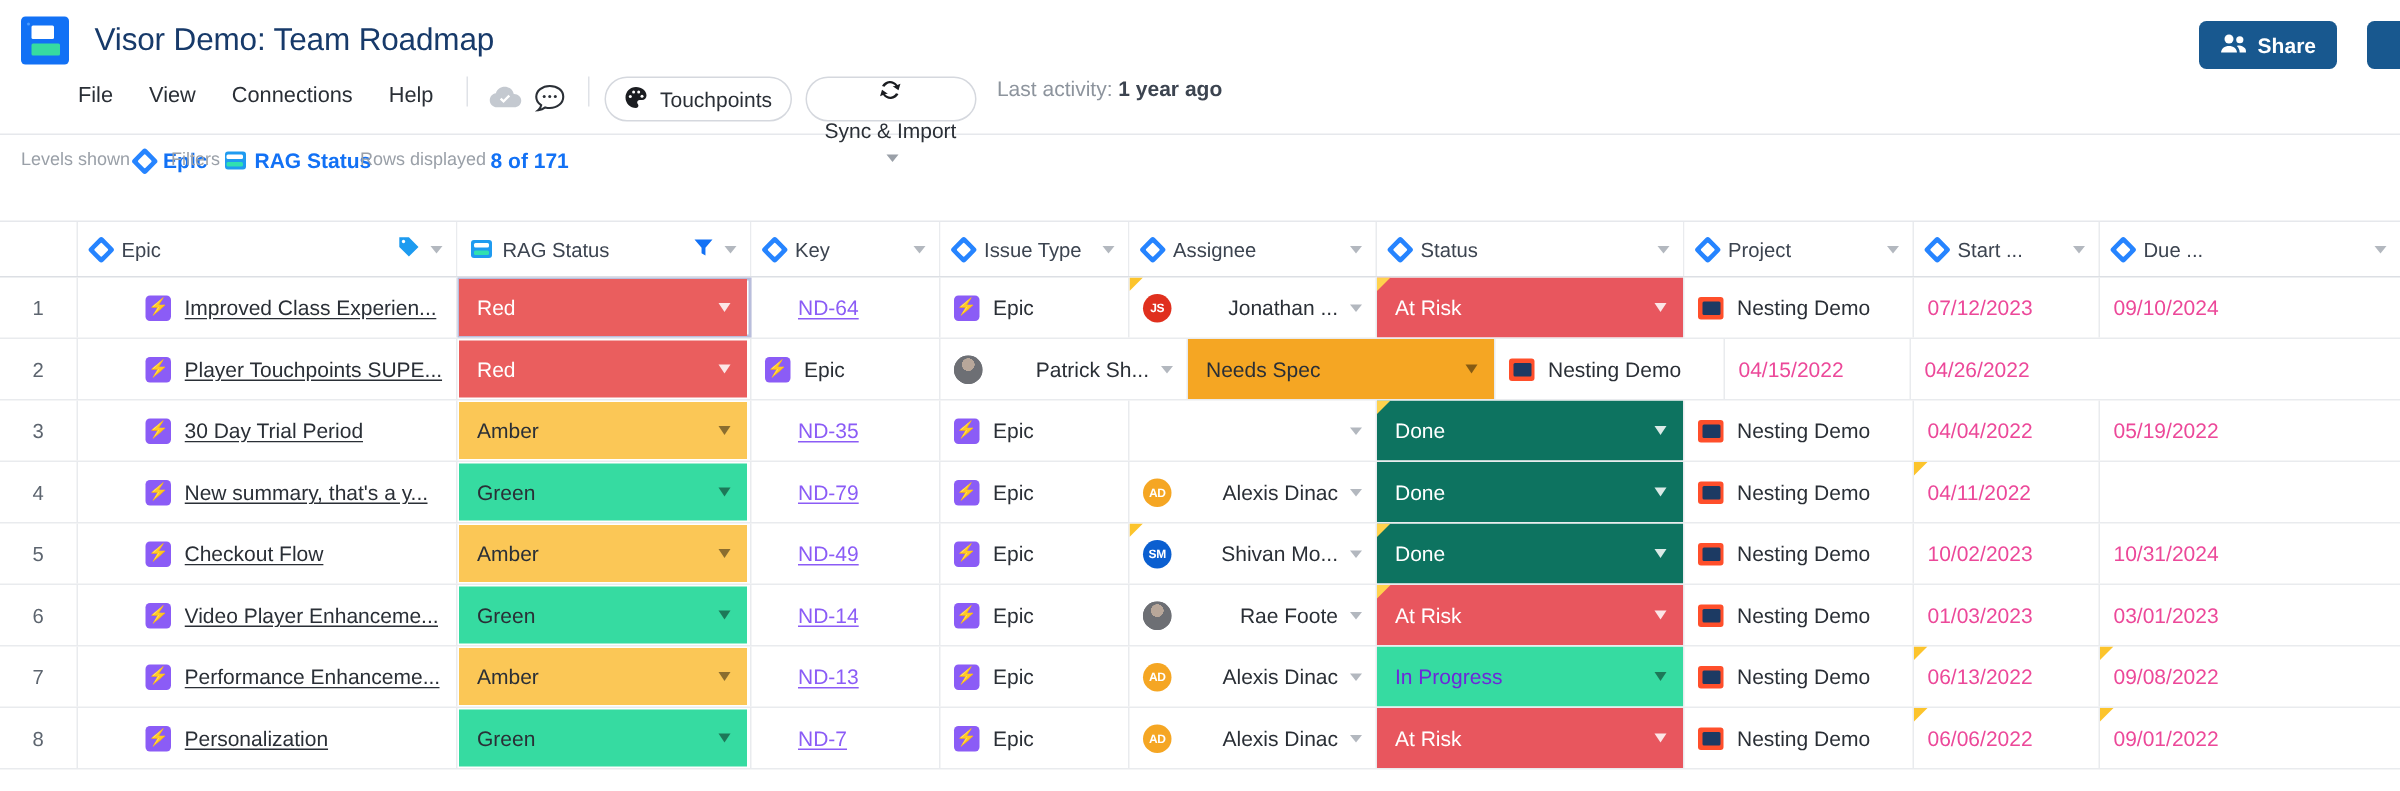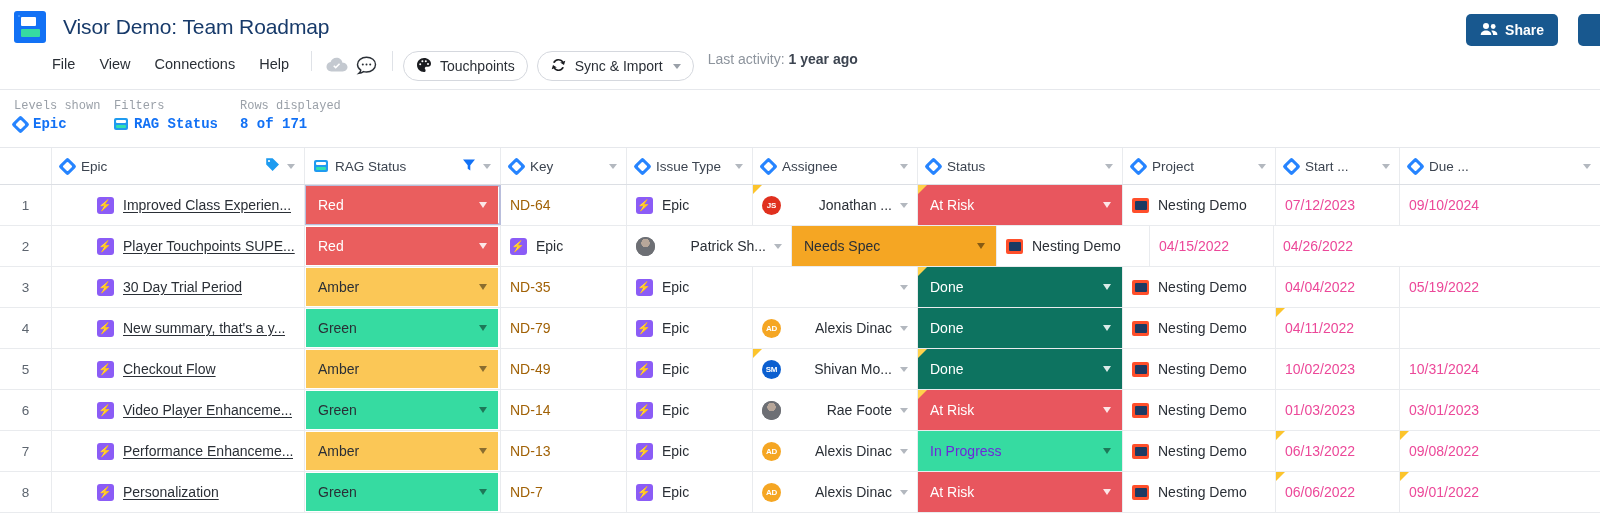--- a/index.html
+++ b/index.html
@@ -87,21 +87,21 @@
     width: 34px; height: 32px; border-radius: 5px; background: #18588f;
     cursor: pointer;
   }
 
   
   .subbar {
     height: 58px; display: flex; align-items: flex-start;
     padding: 9px 0 0 14px; gap: 0;
     border-bottom: 1px solid #e6e8ec; background: #fff;
   }
-  .stat { display: flex; flex-direction: column; gap: 3px; font-family: Liberation Mono, monospace; }
+  .stat { display: flex; flex-direction: row; gap: 3px; }
   .stat-label { font-size: 12px; color: #9aa0a8; white-space: nowrap; }
   .stat-value {
     font-size: 14px; color: #1271f5; font-weight: 700;
     display: flex; align-items: center; gap: 6px;
     cursor: pointer; white-space: nowrap;
   }
 
   
   .grid { width: 1600px; background: #fff; }
   .row {
@@ -162,22 +162,22 @@
   .bolt {
     width: 17px; height: 17px; border-radius: 3px; background: #8b5cf6;
     flex: 0 0 auto; display: flex; align-items: center; justify-content: center;
     color: #fff; font-size: 11px; line-height: 1;
   }
   .link {
     font-size: 14px; color: #2a2f36; text-decoration: underline;
     text-underline-offset: 2px; cursor: pointer;
     white-space: nowrap; overflow: hidden; text-overflow: ellipsis;
   }
-  .key-link { font-size: 14px; color: #a16207; 
-    text-underline-offset: 2px; cursor: pointer; }
+  .key-link { font-size: 14px; color: #8b5cf6; text-decoration: underline;
+    text-underline-offset: 2px; cursor: pointer; margin-left: 22px; }
 
   
   .sel {
     width: 100%; height: 100%;
     display: flex; align-items: center; justify-content: space-between;
     padding: 0 11px 0 12px; font-size: 14px; cursor: pointer;
     position: relative;
     gap: 29px;
   }
   .rag-wrap { padding: 1px 2px 1px 1px; height: 100%; width: 100%; }
@@ -280,21 +280,21 @@
           <path d="M8 1C4.1 1 1 4.1 1 8s3.1 7 7 7c.9 0 1.6-.7 1.6-1.6 0-.4-.2-.8-.4-1.1-.3-.3-.4-.6-.4-1 0-.9.7-1.6 1.6-1.6H12c1.7 0 3-1.3 3-3C15 3.6 11.9 1 8 1z" fill="#1b1d21"></path>
           <circle cx="4.2" cy="7.3" r="1" fill="#fff"></circle>
           <circle cx="6.4" cy="4.3" r="1" fill="#fff"></circle>
           <circle cx="9.8" cy="4.3" r="1" fill="#fff"></circle>
           <circle cx="12" cy="7.1" r="1" fill="#fff"></circle>
         </svg>
       </span>
       <span>Touchpoints</span>
     </div>
 
-    <div class="pill" style="margin-left:9px;">
+    <div class="pill" style="margin-left:9px;flex-direction:column;">
       <span>
         <svg width="17" height="16" viewBox="0 0 17 16">
           <path d="M13.3 4.6A6 6 0 0 0 3 5.4l1.7.5A4.3 4.3 0 0 1 12 5.3l-1.9.2 3.9 2.6 1.3-4.3-2 .8z" fill="#1b1d21"></path>
           <path d="M3.7 11.4a6 6 0 0 0 10.3-.8l-1.7-.5A4.3 4.3 0 0 1 5 10.7l1.9-.2L3 7.9l-1.3 4.3 2-.8z" fill="#1b1d21"></path>
         </svg>
       </span>
       <span>Sync &amp; Import</span>
       <span class="caret-sm"></span>
     </div>
 

